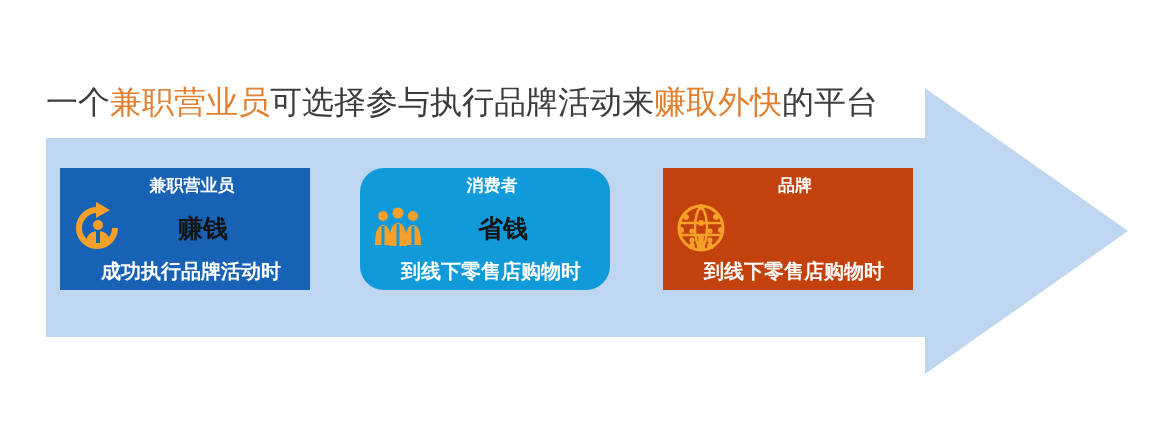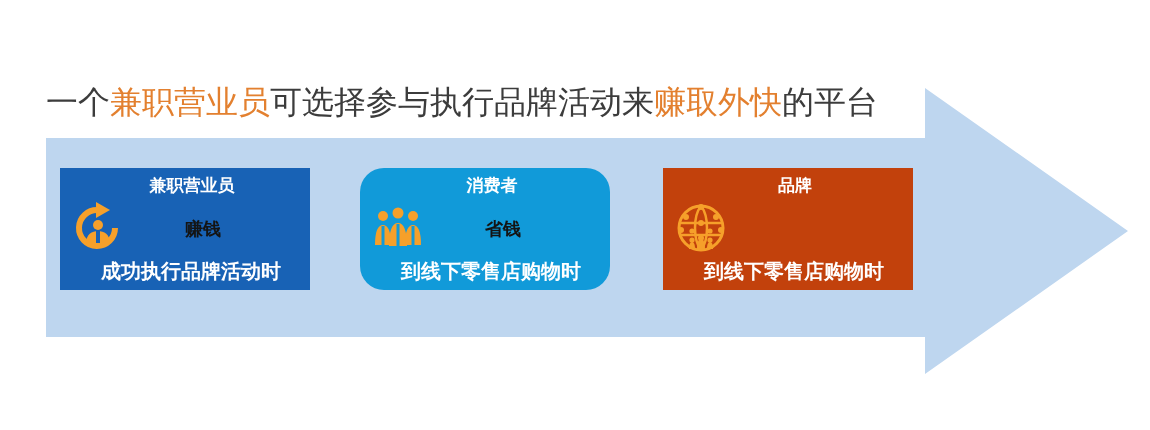--- a/index.html
+++ b/index.html
@@ -67,21 +67,21 @@
     font-weight: 700;
     padding-left: 14px;
   }
   .card-main {
     position: absolute;
     left: 0;
     right: 0;
     top: 45px;
     text-align: center;
     color: #141414;
-    font-size: 18px;
+    font-size: 25px;
     line-height: 32px;
     font-weight: 700;
     padding-left: 36px;
   }
   .card-footer {
     position: absolute;
     left: 0;
     right: 0;
     bottom: 8px;
     text-align: center;

